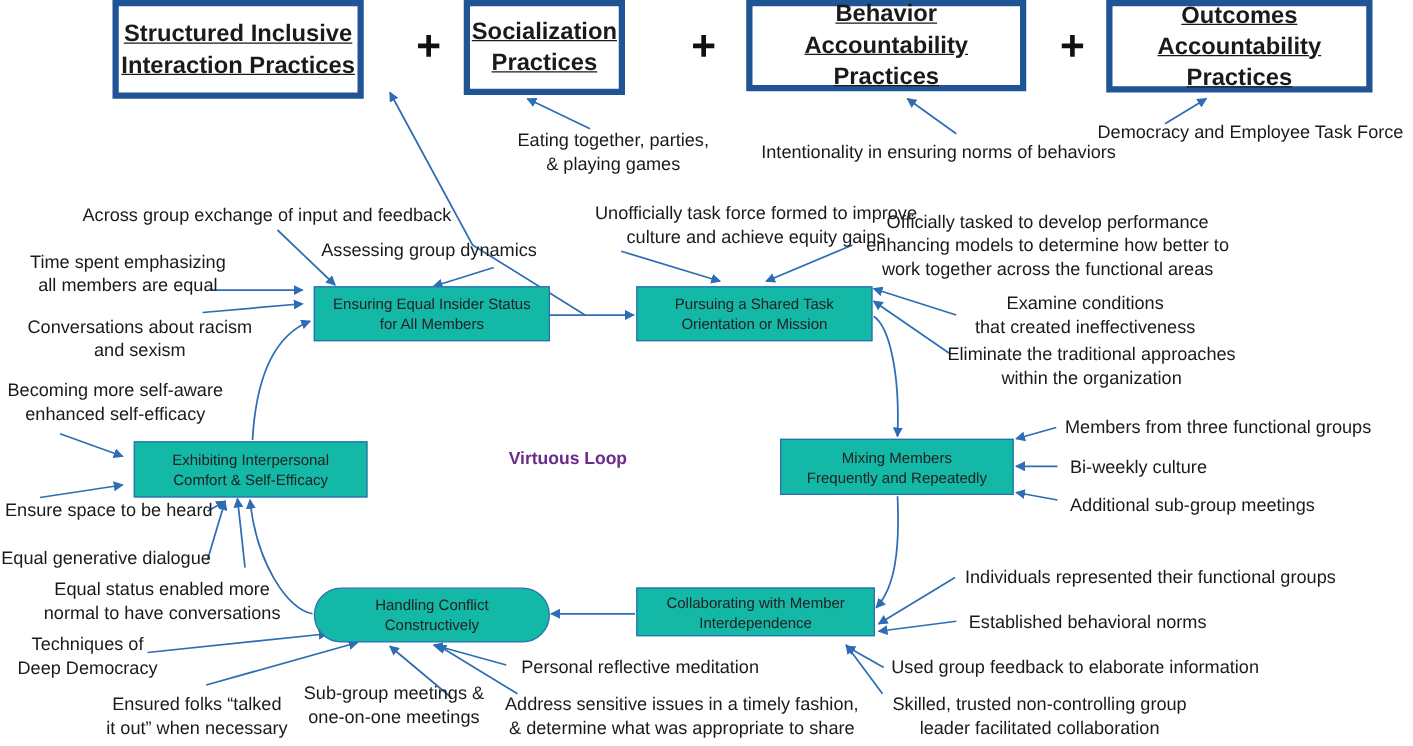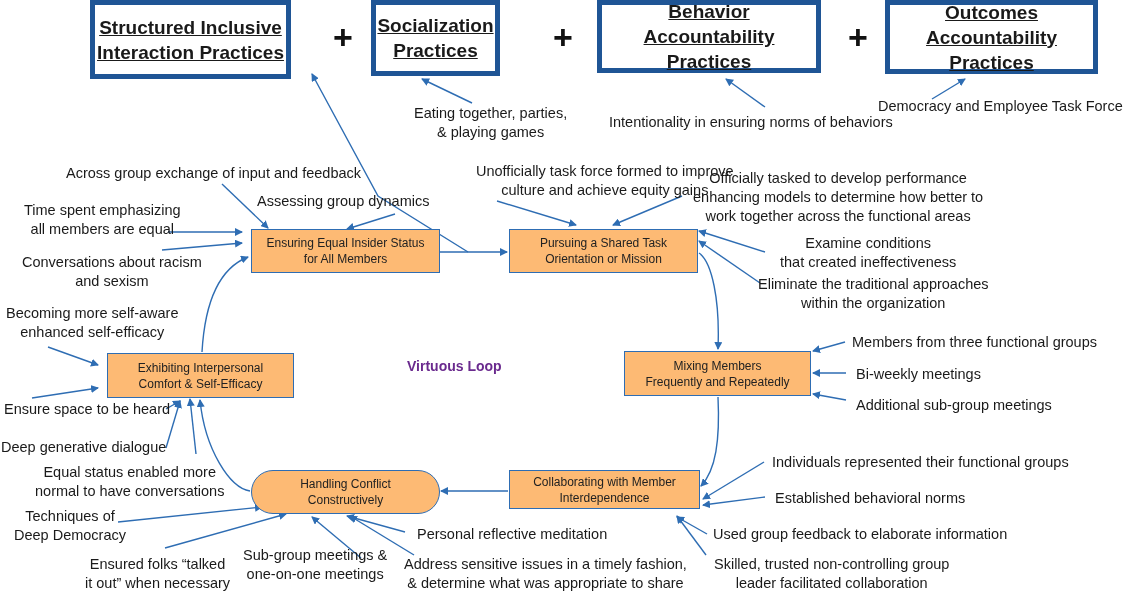--- a/index.html
+++ b/index.html
@@ -2,21 +2,21 @@
 <html><head>
 <meta charset="utf-8">
 <style>
   html, body { margin:0; padding:0; background:#ffffff; }
   body { width:1130px; height:597px; position:relative; overflow:hidden;
          font-family:"Liberation Sans", sans-serif; color:#1a1a1a; }
   .pbox { position:absolute; box-sizing:border-box; border:5px solid #1f5595; background:#fff;
           display:flex; flex-direction:column; align-items:center; justify-content:center;
           font-weight:bold; font-size:19px; line-height:25px; text-decoration:underline; text-align:center; }
   .plus { position:absolute; font-weight:bold; font-size:34px; line-height:34px; color:#111; }
-  .node { position:absolute; box-sizing:border-box; border:1.6px solid #2e6db3; background:#fdba74;
+  .node { position:absolute; box-sizing:border-box; border:1.6px solid #2e6db3; background:#14b8a6;
           display:flex; flex-direction:column; align-items:center; justify-content:center;
           font-size:12px; line-height:16px; text-align:center; color:#222; }
   .note { position:absolute; font-size:14.5px; line-height:19px; text-align:center; white-space:nowrap; color:#1a1a1a; }
   .note span { display:block; }
   .loop { position:absolute; left:407px; top:358px; font-weight:bold; font-size:14px; color:#6a2a8e; }
   svg#arrows { position:absolute; left:0; top:0; }
 </style>
 </head>
 <body>
 
@@ -161,21 +161,21 @@
   </div>
 <div class="note" style="left:758px;top:275px;">
     <span>Eliminate the traditional approaches</span>
     <span>within the organization</span>
   </div>
 
 <div class="note" style="left:852px;top:333px;">
     <span>Members from three functional groups</span>
   </div>
 <div class="note" style="left:856px;top:365px;">
-    <span>Bi-weekly meetings</span>
+    <span>Bi-weekly culture</span>
   </div>
 <div class="note" style="left:856px;top:396px;">
     <span>Additional sub-group meetings</span>
   </div>
 
 <div class="note" style="left:772px;top:453px;">
     <span>Individuals represented their functional groups</span>
   </div>
 <div class="note" style="left:775px;top:489px;">
     <span>Established behavioral norms</span>
@@ -209,18 +209,18 @@
   </div>
 
 <div class="note" style="left:6px;top:304px;">
     <span>Becoming more self-aware</span>
     <span>enhanced self-efficacy</span>
   </div>
 <div class="note" style="left:4px;top:400px;">
     <span>Ensure space to be heard</span>
   </div>
 <div class="note" style="left:1px;top:438px;">
-    <span>Deep generative dialogue</span>
+    <span>Equal generative dialogue</span>
   </div>
 <div class="note" style="left:35px;top:463px;">
     <span>Equal status enabled more</span>
     <span>normal to have conversations</span>
   </div>
 
 </body></html>

